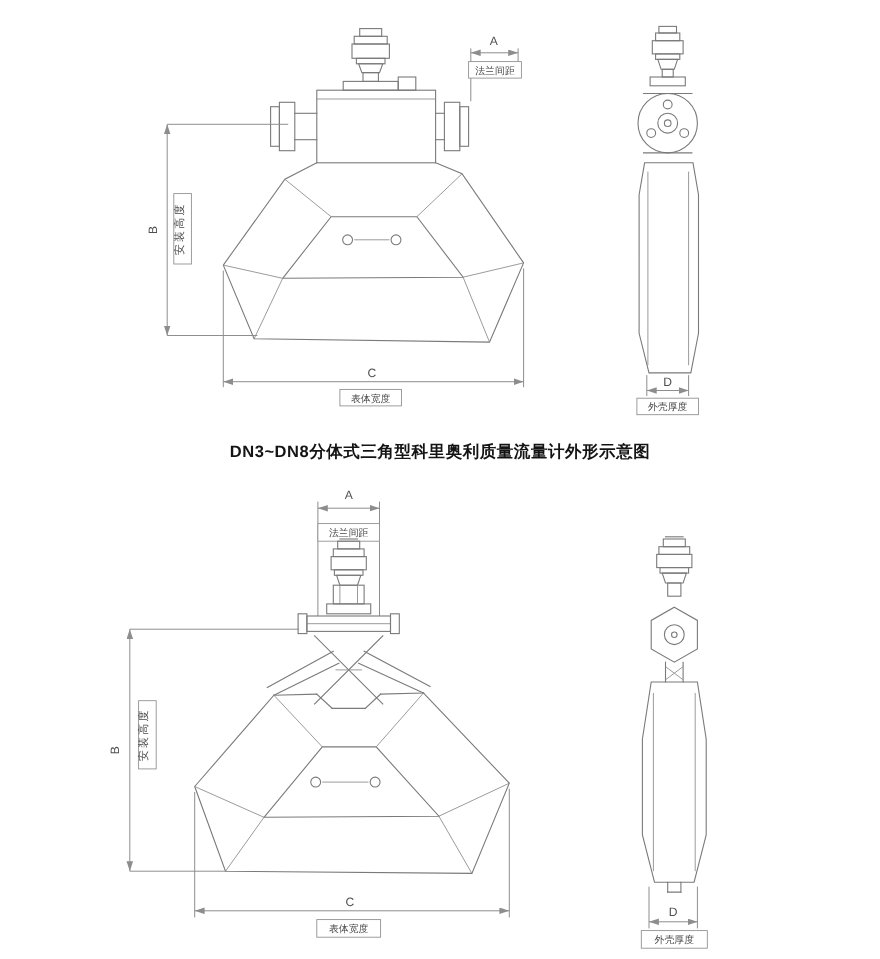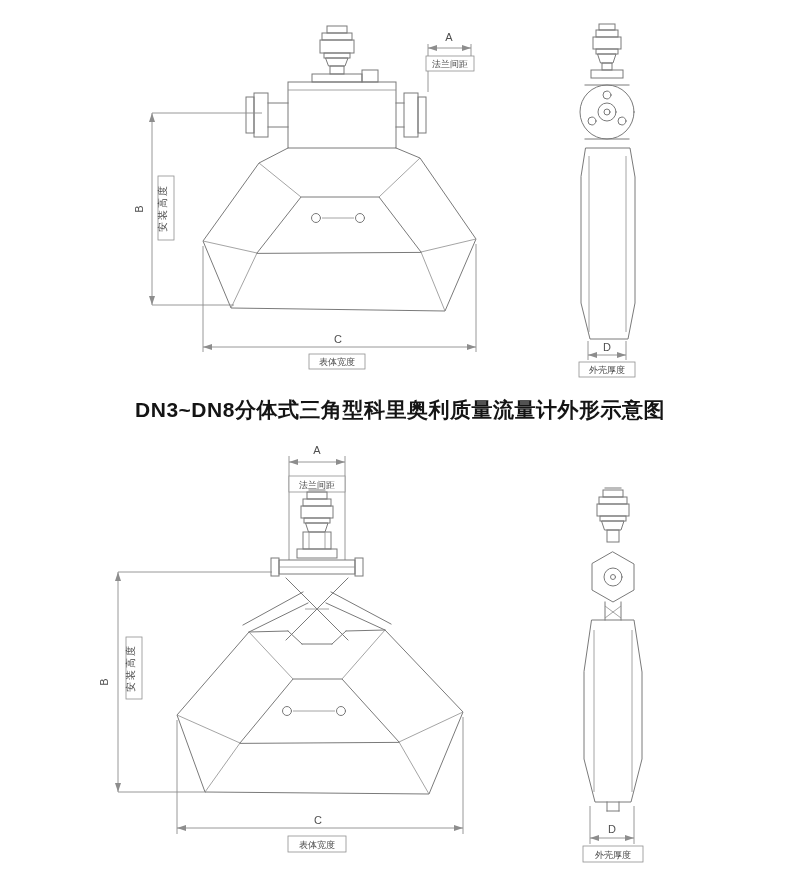--- a/index.html
+++ b/index.html
@@ -4,21 +4,21 @@
 <style>
   html,body{margin:0;padding:0;background:#ffffff;}
   .page{
     width:800px;height:872px;background:#ffffff;overflow:hidden;
     font-family:"Liberation Sans", sans-serif;
     display:flex;flex-direction:column;align-items:center;
   }
   .fig{display:block;}
   .caption{
     width:788px;height:44px;display:flex;align-items:center;justify-content:center;
-    font-size:21px;font-weight:700;color:#141414;letter-spacing:0.5px;
+    font-size:15px;font-weight:700;color:#141414;letter-spacing:0.5px;
     font-family:"Liberation Sans", sans-serif;
   }
   
   .ln{stroke:#7a7a7a;stroke-width:1;fill:none;stroke-linecap:square;}
   .thin{stroke:#8d8d8d;stroke-width:0.8;fill:none;}
   .dim{stroke:#8d8d8d;stroke-width:0.9;fill:none;}
   .labelbox{fill:#ffffff;stroke:#909090;stroke-width:0.8;}
   text{font-family:"Liberation Sans", sans-serif;}
   .dimletter{fill:#4f4f4f;font-size:11px;}
   .cjk{fill:#4a4a4a;font-size:9px;}

